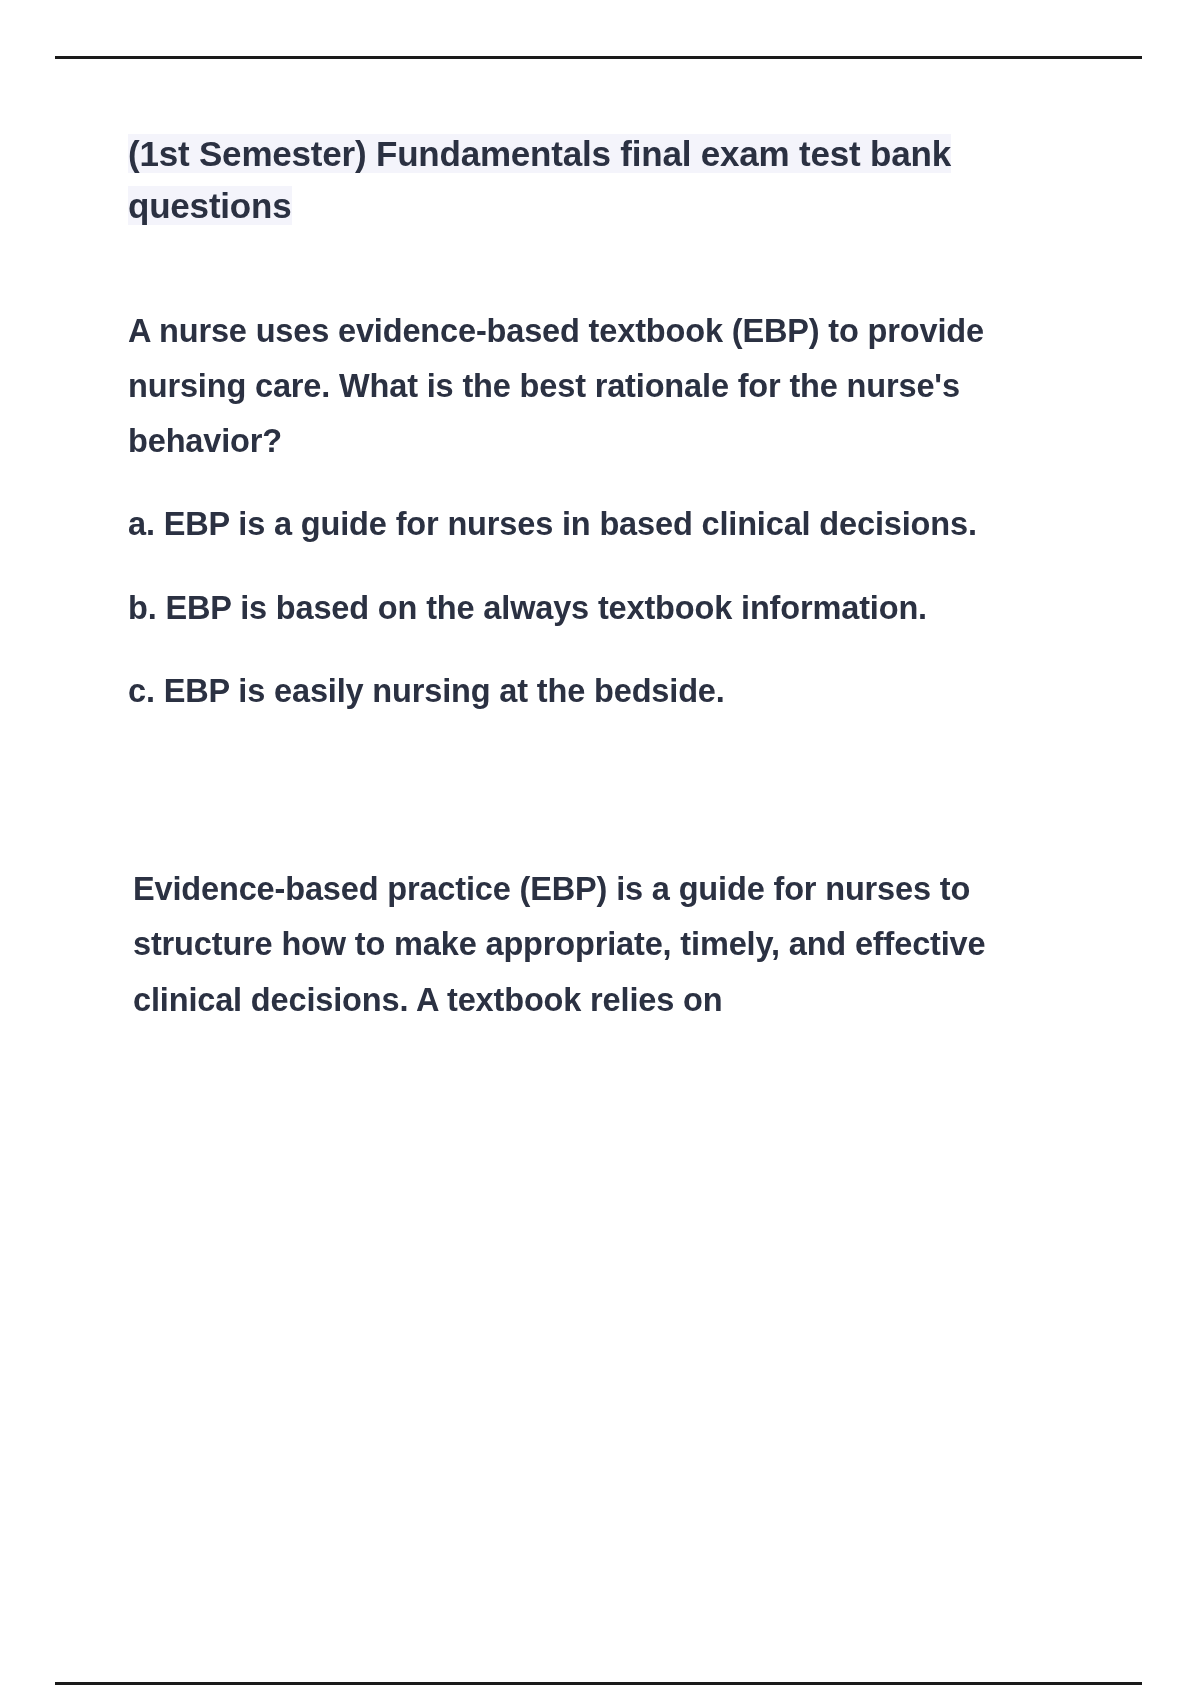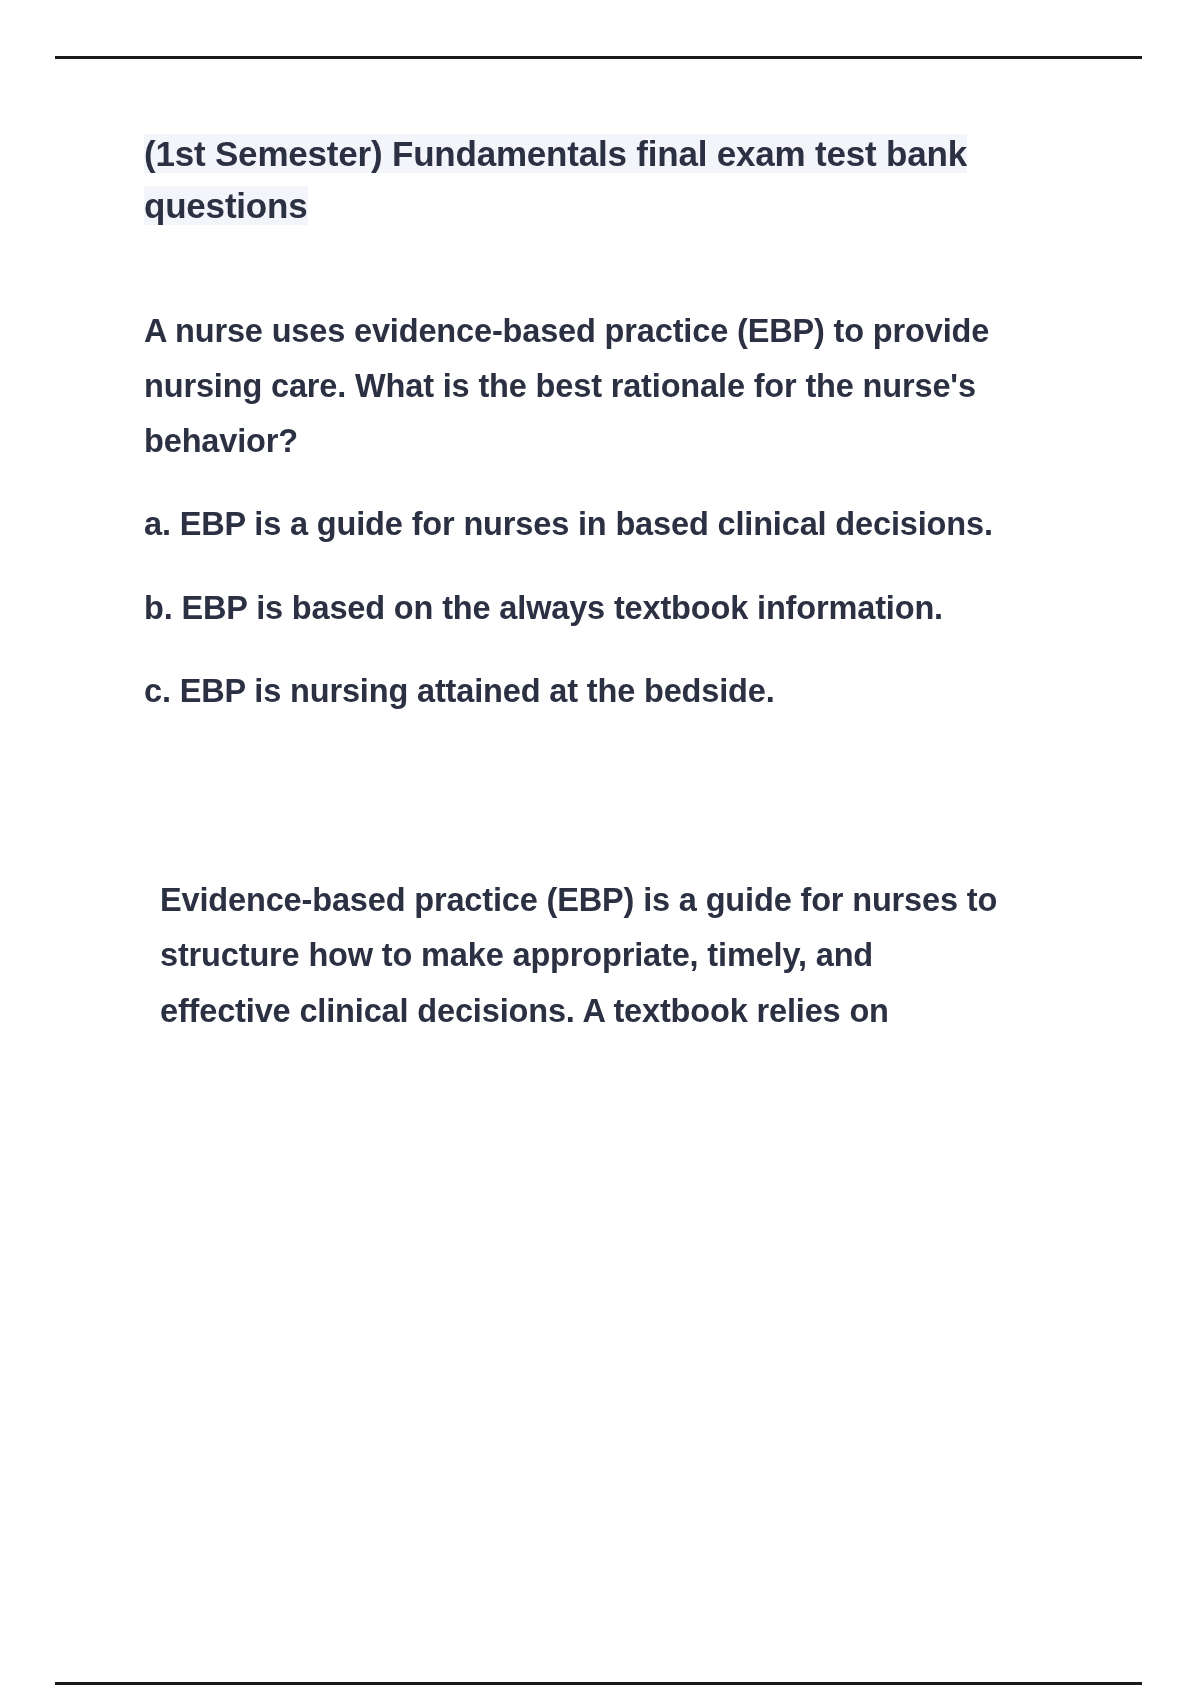--- a/index.html
+++ b/index.html
@@ -29,21 +29,21 @@
     left: 55px;
     width: 1087px;
     height: 3px;
     background: #1a1a1a;
   }
   .rule-top { top: 56px; }
   .rule-bottom { top: 1682px; }
 
   .content {
     position: absolute;
-    left: 144px;
+    left: 128px;
     top: 128px;
     width: 880px;
   }
 
   
   .doc-title {
     display: inline;
     font-size: 35px;
     font-weight: bold;
     line-height: 1.48;
@@ -81,46 +81,46 @@
   .gap {
     height: 104px;
   }
 
   .explanation {
     font-size: 32.5px;
     font-weight: bold;
     line-height: 1.70;
     letter-spacing: -0.15px;
     color: #2b3142;
-    margin: 16px;
+    margin: 5px;
     max-width: 872px;
   }
 </style>
 </head>
 <body>
 
 <div class="page">
 
   <div class="rule rule-top"></div>
 
   <div class="content">
 
     <div class="title-wrap">
       <span class="doc-title">(1st Semester) Fundamentals final exam test bank questions</span>
     </div>
 
     <div class="block">
 
-      <p class="para">A nurse uses evidence-based practice (EBP) to provide nursing care. What is the best rationale for the nurse's behavior?</p>
+      <p class="para">A nurse uses evidence-based textbook (EBP) to provide nursing care. What is the best rationale for the nurse's behavior?</p>
 
       <p class="para option">a. EBP is a guide for nurses in based clinical decisions.</p>
 
       <p class="para option">b. EBP is based on the always textbook information.</p>
 
-      <p class="para option">c. EBP is nursing attained at the bedside.</p>
+      <p class="para option">c. EBP is easily nursing at the bedside.</p>
 
 
     </div>
 
     <div class="gap"></div>
 
     <p class="explanation">Evidence-based practice (EBP) is a guide for nurses to structure how to make appropriate, timely, and effective clinical decisions. A textbook relies on</p>
 
   </div>
 

